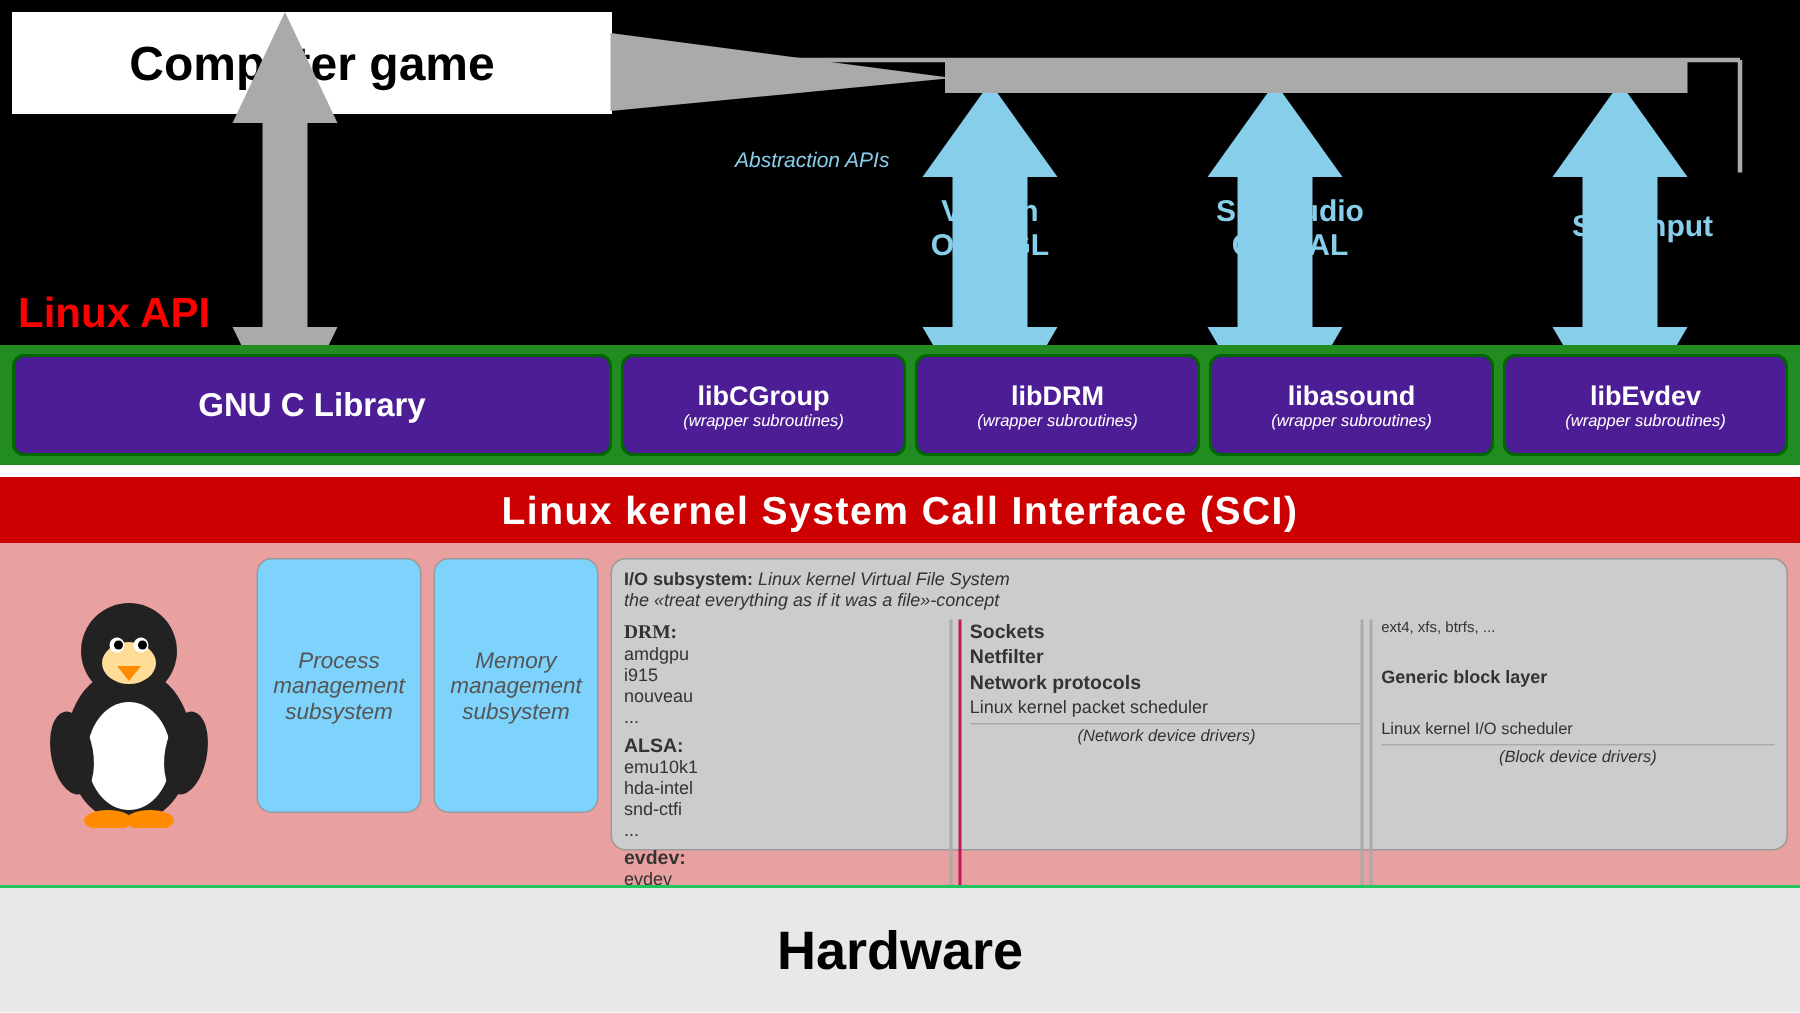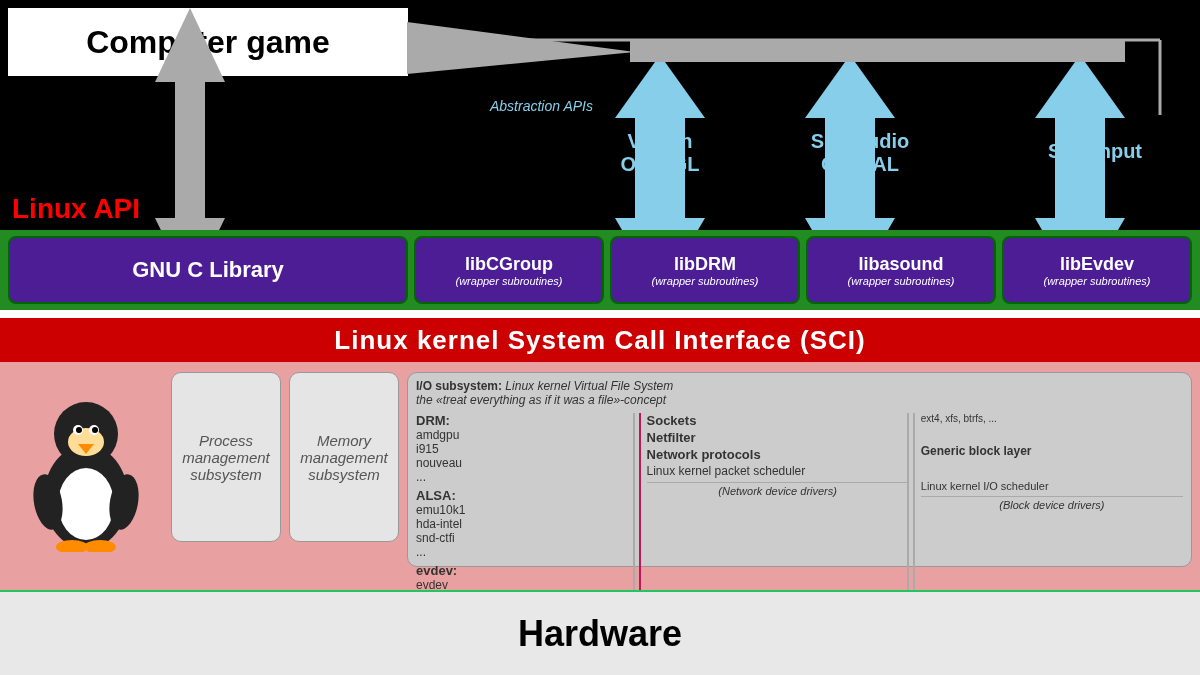--- a/index.html
+++ b/index.html
@@ -152,21 +152,21 @@
       height: 200px;
       display: flex;
       align-items: center;
       justify-content: center;
     }
 
     
     .subsystem-box {
       flex: 0 0 110px;
       height: 170px;
-      background: #e5e5e5;
+      background: #7dd3fc;
       border: 1.5px solid #999;
       border-radius: 10px;
       display: flex;
       align-items: center;
       justify-content: center;
       text-align: center;
       color: #555;
       font-style: italic;
       font-size: 15px;
       padding: 8px;
@@ -411,21 +411,21 @@
 
     <div class="io-subsystem-box">
       <div class="io-header">
         <strong>I/O subsystem:</strong> Linux kernel Virtual File System<br>
         the «treat everything as if it was a file»-concept
       </div>
       <div class="io-columns">
 
         <div class="io-col" style="position:relative;">
           <div class="io-col-divider"></div>
-          <div style="font-weight:bold; font-size:13px;">DRM:</div>
+          <div style="font-weight:bold; font-size:13px;font-family:Liberation Serif, serif;">DRM:</div>
           <div style="font-size:12px;">amdgpu<br>i915<br>nouveau<br>...</div>
           <div style="font-weight:bold; font-size:13px; margin-top:4px;">ALSA:</div>
           <div style="font-size:12px;">emu10k1<br>hda-intel<br>snd-ctfi<br>...</div>
           <div style="font-weight:bold; font-size:13px; margin-top:4px;">evdev:</div>
           <div style="font-size:12px;">evdev</div>
           <div class="io-col-footer">(Character device drivers)</div>
         </div>
 
         <div class="io-col network-col" style="position:relative; border-left: 2px solid #be185d; padding-left: 6px;">
           <div class="io-col-divider"></div>

